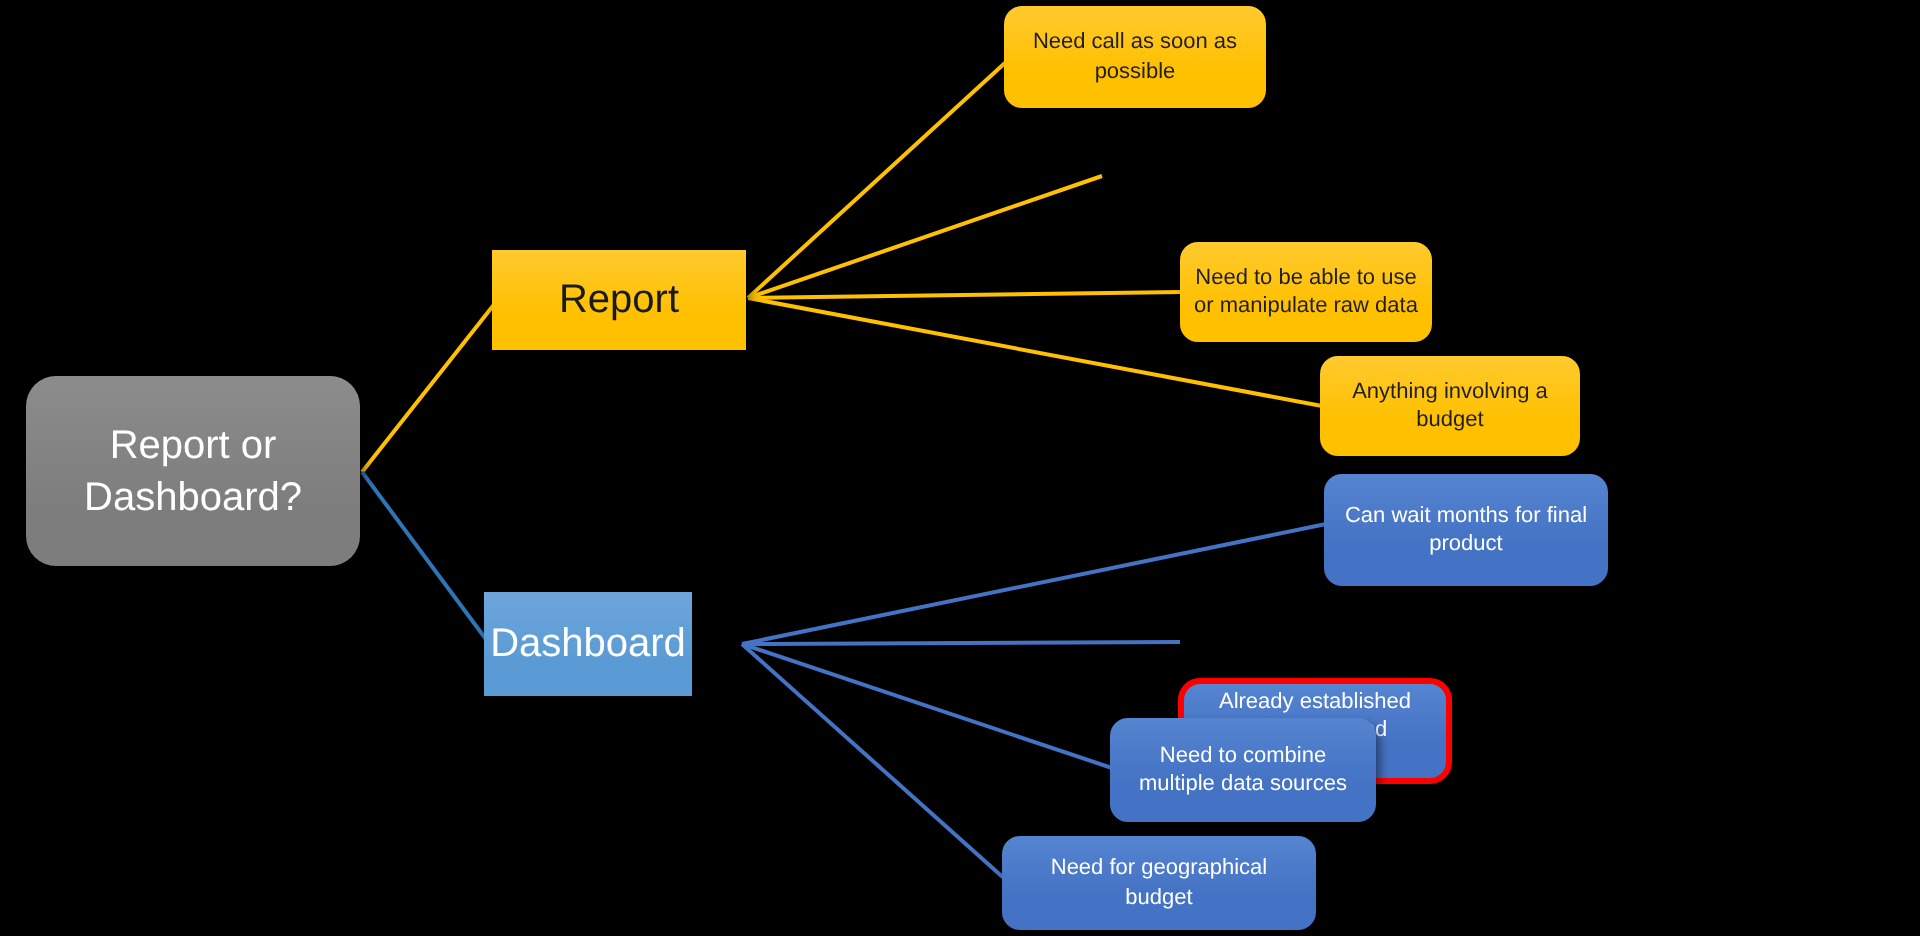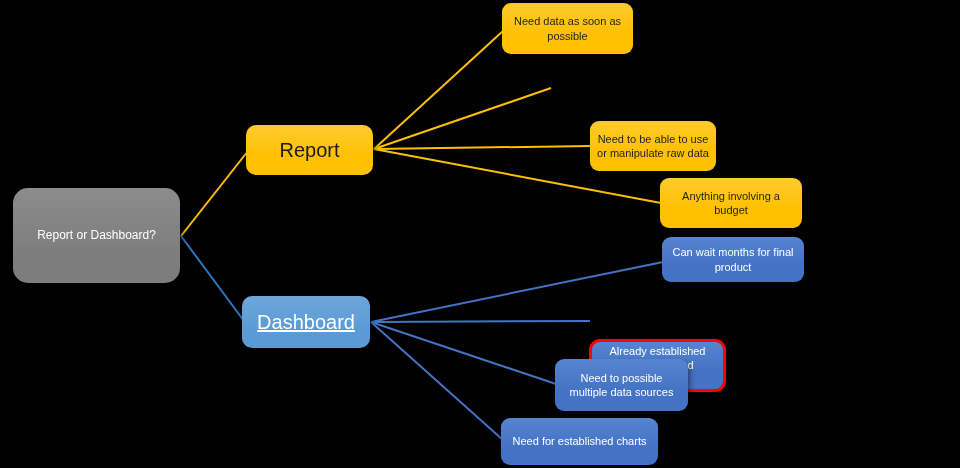--- a/index.html
+++ b/index.html
@@ -31,38 +31,37 @@
     justify-content: center;
     text-align: center;
     box-sizing: border-box;
     box-shadow: 2px 3px 5px rgba(0,0,0,0.45);
   }
   .node-root {
     left: 13px; top: 188px; width: 167px; height: 95px;
     background: linear-gradient(180deg, #8c8c8c 0%, #7d7d7d 70%);
     border-radius: 15px;
     color: #ffffff;
-    font-size: 12px;
+    font-size: 20px;
     line-height: 1.3;
     padding: 4px 14px;
   }
   .node-branch {
     font-size: 20px;
-    border-radius: 10px;
+    border-radius: 0;
   }
   .node-report {
     left: 246px; top: 125px; width: 127px; height: 50px;
     background: linear-gradient(180deg, #ffca2e 0%, #ffc000 65%);
     color: #1a1a1a;
   }
   .node-dashboard {
-    left: 242px; top: 296px; width: 128px; height: 52px;
+    left: 242px; top: 296px; width: 104px; height: 52px;
     background: linear-gradient(180deg, #6ea6db 0%, #5b9bd5 65%);
     color: #ffffff;
-    text-decoration: underline;
   }
   .leaf {
     font-size: 11px;
     line-height: 1.3;
     border-radius: 9px;
     padding: 3px 7px;
   }
   .leaf-yellow {
     background: linear-gradient(180deg, #ffca2e 0%, #ffc000 65%);
     color: #1f1f1f;
@@ -72,22 +71,22 @@
     color: #ffffff;
   }
   .leaf-highlight {
     border: 3px solid #ff0000;
     border-radius: 11px;
     margin-top: 44px;
   }
   .pos-r1 { left: 502px; top: 3px;   width: 131px; height: 51px; }
   .pos-r2 { left: 550px; top: 62px;  width: 135px; height: 52px; }
   .pos-r3 { left: 590px; top: 121px; width: 126px; height: 50px; }
-  .pos-r4 { left: 660px; top: 178px; width: 142px; height: 50px; }
-  .pos-d1 { left: 662px; top: 237px; width: 142px; height: 45px; }
+  .pos-r4 { left: 660px; top: 178px; width: 130px; height: 50px; }
+  .pos-d1 { left: 662px; top: 237px; width: 142px; height: 56px; }
   .pos-d2 { left: 589px; top: 295px; width: 137px; height: 53px; }
   .pos-d3 { left: 555px; top: 359px; width: 133px; height: 52px; }
   .pos-d4 { left: 501px; top: 418px; width: 157px; height: 47px; }
 </style>
 </head>
 <body>
 
 <div class="canvas">
 
   <svg class="edges" viewBox="0 0 960 468" xmlns="http://www.w3.org/2000/svg">
@@ -109,35 +108,35 @@
 
   <div class="node node-branch node-report">
     <span>Report</span>
   </div>
 
   <div class="node node-branch node-dashboard">
     <span>Dashboard</span>
   </div>
 
   <div class="node leaf leaf-yellow pos-r1">
-    <span>Need data as soon as possible</span>
+    <span>Need call as soon as possible</span>
   </div>
   <div class="node leaf leaf-yellow pos-r3">
     <span>Need to be able to use or manipulate raw data</span>
   </div>
   <div class="node leaf leaf-yellow pos-r4">
     <span>Anything involving a budget</span>
   </div>
 
   <div class="node leaf leaf-blue pos-d1">
     <span>Can wait months for final product</span>
   </div>
   <div class="node leaf leaf-blue leaf-highlight pos-d2">
     <span>Already established population and measures</span>
   </div>
   <div class="node leaf leaf-blue pos-d3">
-    <span>Need to possible multiple data sources</span>
+    <span>Need to combine multiple data sources</span>
   </div>
   <div class="node leaf leaf-blue pos-d4">
-    <span>Need for established charts</span>
+    <span>Need for geographical budget</span>
   </div>
 
 </div>
 
 </body></html>

